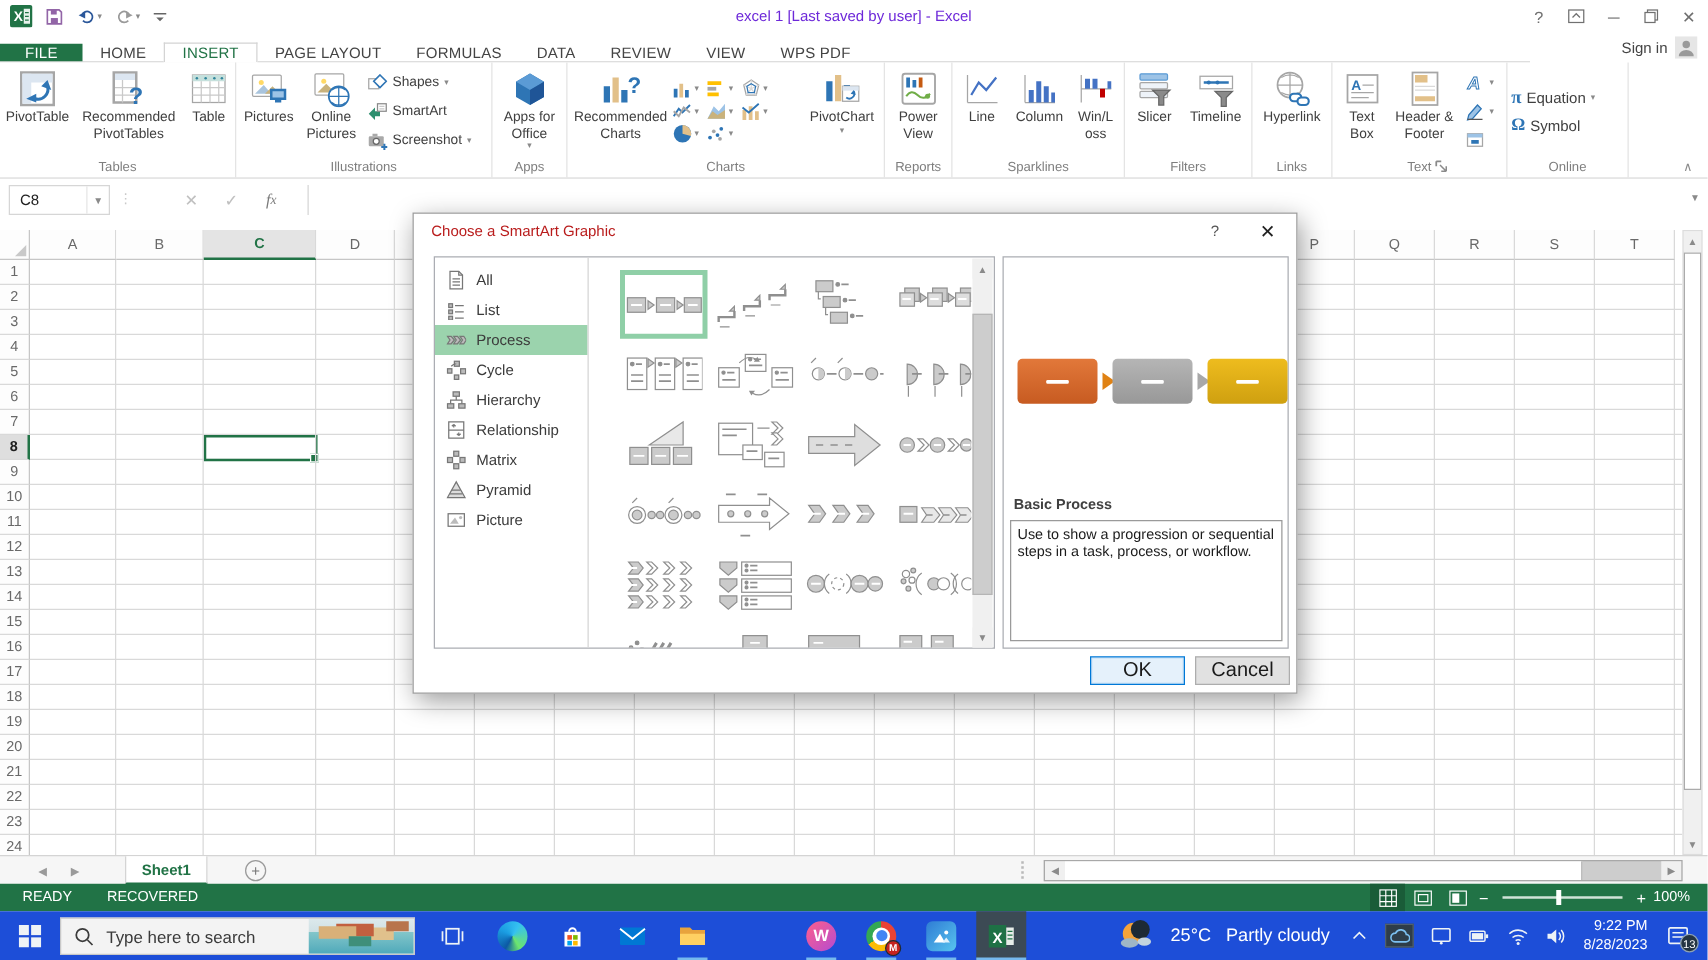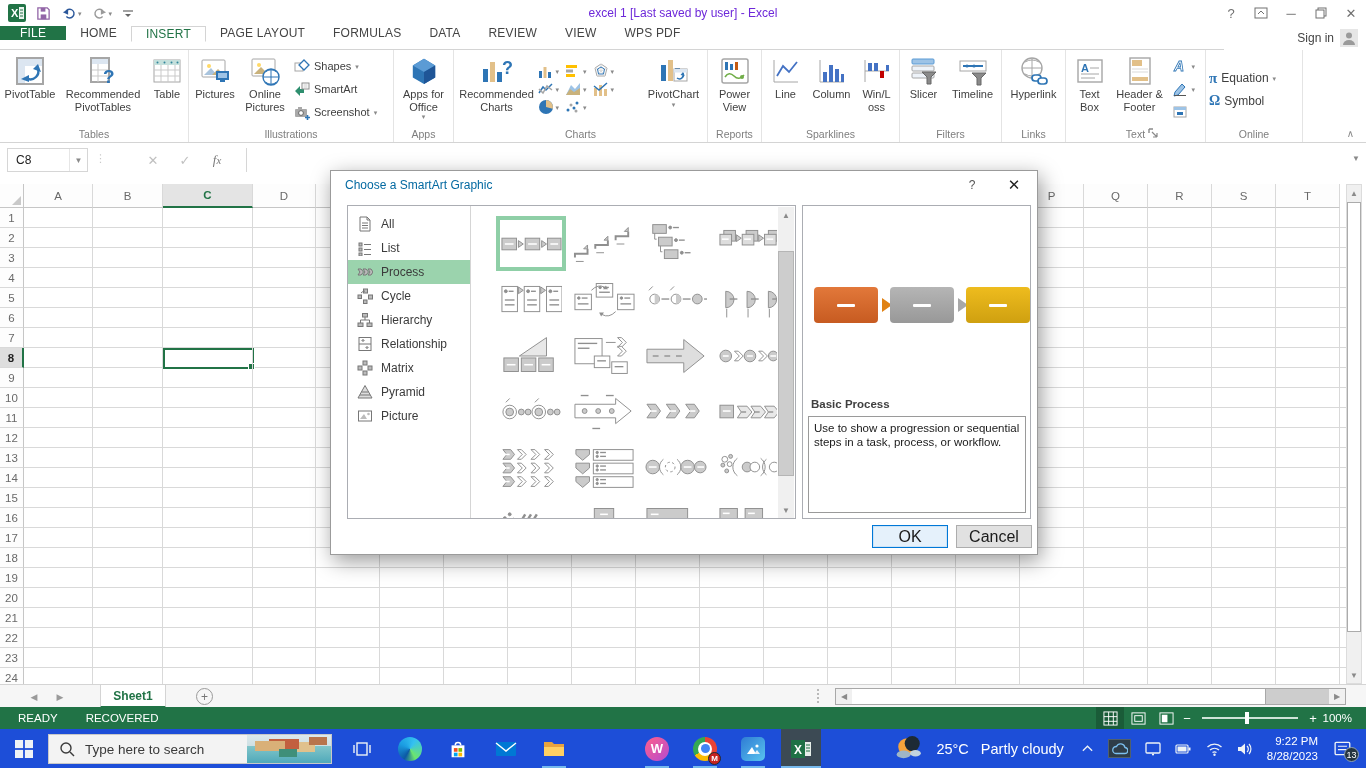--- a/index.html
+++ b/index.html
@@ -7,21 +7,21 @@
 body{font-family:"Liberation Sans",sans-serif;font-size:12px;color:#3f3f3f;background:#fff}
 svg{display:block}
 
 #titlebar{position:absolute;left:0;top:0;width:1366px;height:26px;background:#fff;display:flex;align-items:center}
 .qat{display:flex;align-items:center;gap:10px;padding-left:8px}
 .qbtn{display:flex;align-items:center;gap:1px}
 .darr{font-size:7px;color:#8a8a8a;line-height:1}
 #wintitle{position:absolute;left:0;right:0;text-align:center;color:#6d28d9;font-size:12px;pointer-events:none}
 .winctl{position:absolute;top:0;height:26px;width:30px;display:flex;align-items:center;justify-content:center;color:#707070;font-size:13px}
 
-#tabrow{position:absolute;left:0;top:26px;width:1224px;height:24px;background:#fff;border-bottom:1px solid #d4d4d4;display:flex;align-items:flex-start}
+#tabrow{position:absolute;left:0;top:26px;width:1224px;height:24px;background:#fff;border-bottom:1px solid #d4d4d4;display:flex;align-items:flex-end}
 .tab{padding:0 14px;display:flex;align-items:center;font-size:12px;color:#444;letter-spacing:.2px}
 .tab.file{background:#217346;color:#fff;padding:0 20px}
 .tab.active{background:#fff;color:#217346;border:1px solid #d4d4d4;border-bottom:1px solid #fff;margin-bottom:-1px}
 #signin{position:absolute;right:8px;top:26px;height:24px;display:flex;align-items:center;gap:6px;color:#444}
 
 #ribbon{position:absolute;left:0;top:50px;width:1366px;height:93px;background:#fff;border-bottom:1px solid #d4d4d4}
 .rgroup{position:absolute;top:0;height:92px;border-right:1px solid #e4e4e4;display:flex;flex-direction:column;padding-top:2px}
 .rbody{flex:1;display:flex;align-items:flex-start;justify-content:center}
 .rname{height:15px;line-height:14px;text-align:center;color:#7e7e7e;font-size:10.5px}
 .rbig{height:74px;display:flex;flex-direction:column;align-items:center;padding:2px 2px 0;font-size:11px;color:#3f3f3f;text-align:center;line-height:1.15}
@@ -57,21 +57,21 @@
 .vline{position:absolute;top:24px;bottom:0;width:1px;background:#d9d9d9}
 #selcell{position:absolute;left:163px;top:164px;width:91px;height:21px;border:2px solid #217346;background:transparent}
 #selcell:after{content:"";position:absolute;right:-3px;bottom:-3px;width:5px;height:5px;background:#217346;border:1px solid #fff}
 
 #vscroll{position:absolute;right:4px;top:184px;width:16px;height:500px;background:#f0f0f0;border:1px solid #dcdcdc}
 .sbtn{height:16px;display:flex;align-items:center;justify-content:center;color:#8a8a8a;font-size:8px;background:#f0f0f0}
 #vthumb{position:absolute;left:0;right:0;top:17px;height:430px;background:#fff;border:1px solid #ababab}
 #vsdn{position:absolute;bottom:0;left:0;right:0}
 
 #dialog{position:absolute;left:330px;top:170px;width:708px;height:385px;background:#fff;border:1px solid #9b9b9b;box-shadow:3px 6px 20px rgba(0,0,0,.4);z-index:50}
-#dlgtitle{position:absolute;left:14px;top:7px;font-size:12px;color:#0369a1}
+#dlgtitle{position:absolute;left:14px;top:7px;font-size:12px;color:#b91c1c}
 .dlgctl{position:absolute;top:4px;width:26px;height:20px;display:flex;align-items:center;justify-content:center;color:#555}
 #dlgbox{position:absolute;left:16px;top:34px;width:449px;height:314px;border:1px solid #abadb3;background:#fff}
 #catdiv{position:absolute;left:122px;top:0;bottom:0;width:1px;background:#d5d5d5}
 #cats{position:absolute;left:0;top:6px;width:122px}
 .cat{height:24px;display:flex;align-items:center;padding-left:9px;gap:8px;font-size:12px;color:#3b3b3b}
 .cat.sel{background:#9bd3ad}
 .cicon{width:16px;height:16px}
 #gal{position:absolute;left:128px;top:0;right:18px;bottom:0;overflow:hidden}
 .gitem{position:absolute;width:70px;height:55px;display:flex;align-items:center;justify-content:center}
 .gitem.sel{border:4px solid #8fcfa7;background:#fff}

